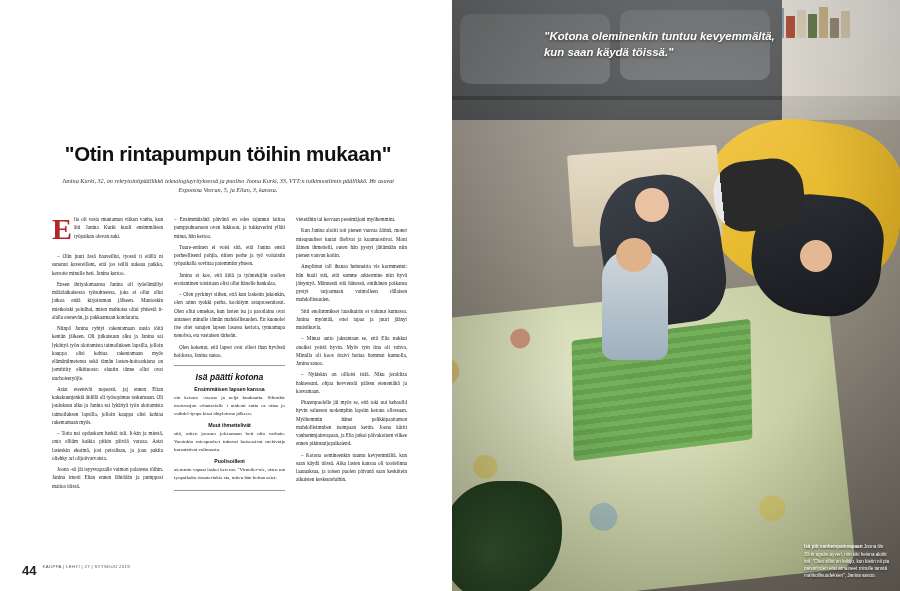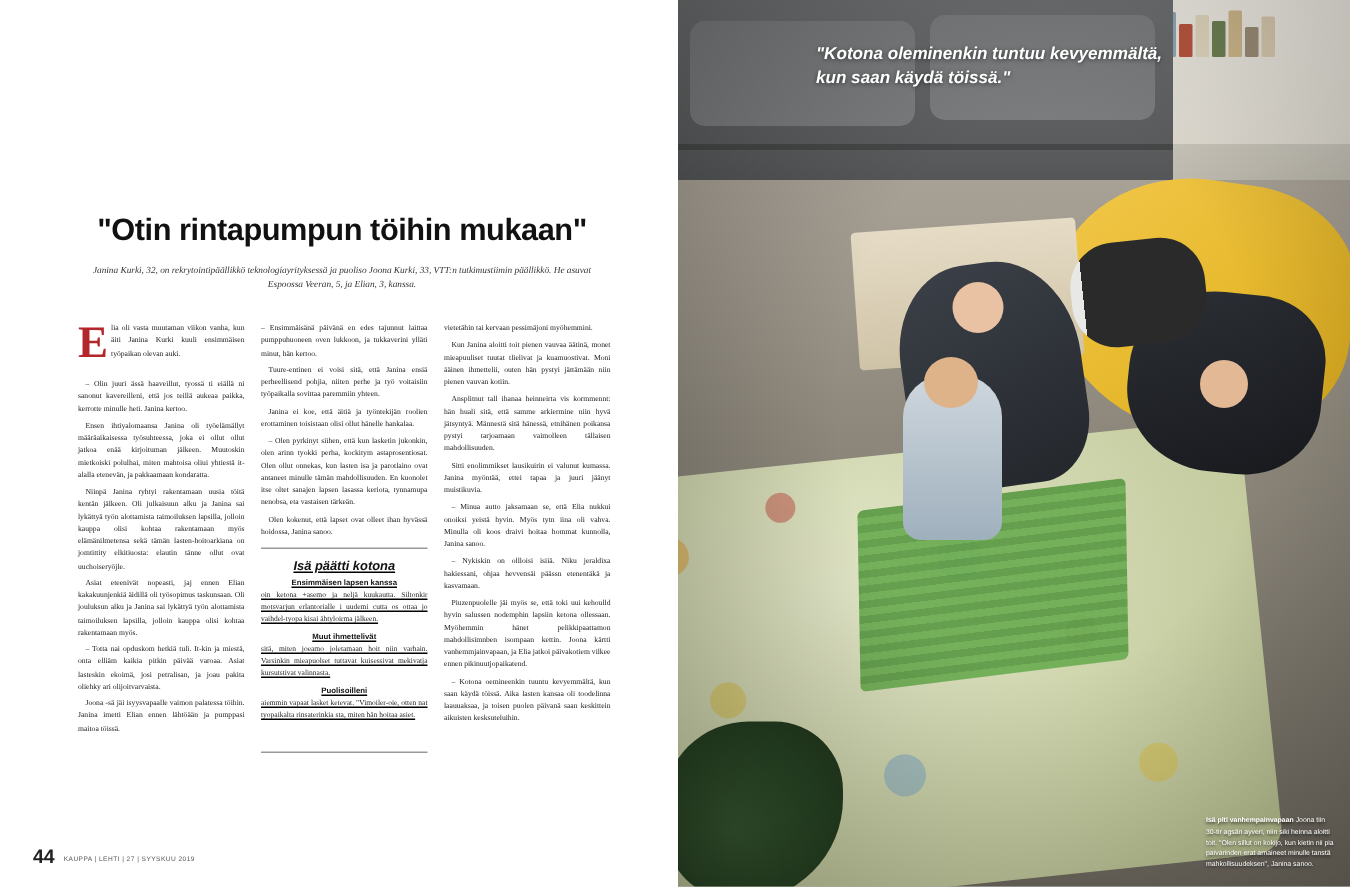--- a/index.html
+++ b/index.html
@@ -66,22 +66,21 @@
     color: #b3262b;
     margin: 1px 2px 0 0;
   }
 
   
   .sidebar-box {
     margin-top: 6px;
     padding-top: 4px;
     border-top: 0.8px solid #999;
     border-bottom: 0.8px solid #999;
-    padding-bottom: 16px;
-    text-decoration: underline;
+    padding-bottom: 5px;
   }
   .sidebar-title {
     font-family: "Liberation Sans", sans-serif;
     font-style: italic;
     font-weight: bold;
     font-size: 8.6px;
     text-align: center;
     color: #111;
     margin: 2px 0 4px 0;
   }
@@ -96,21 +95,21 @@
   .sidebar-box p {
     margin: 0 0 3px 0;
     font-size: 5px;
     line-height: 1.6;
     text-align: justify;
     color: #1a1a1a;
   }
   .folio {
     position: absolute;
     left: 22px; bottom: 14px;
-    display: flex; align-items: flex-end; gap: 6px; margin-top: 27px;
+    display: flex; gap: 6px; margin-top: 27px;
   }
   .folio-num {
     font-family: "Liberation Sans", sans-serif;
     font-weight: bold;
     font-size: 13px;
     color: #222;
     line-height: 1;
   }
   .folio-text {
     font-family: "Liberation Sans", sans-serif;

